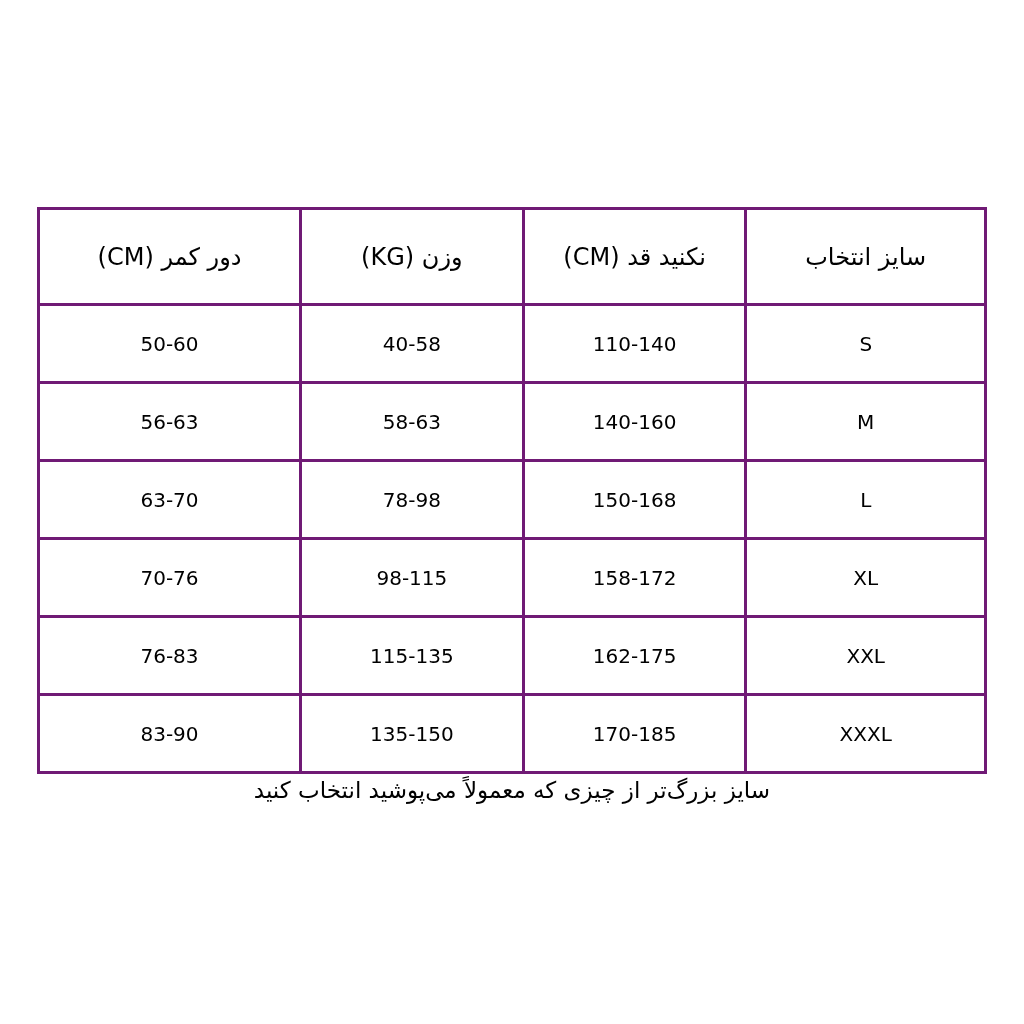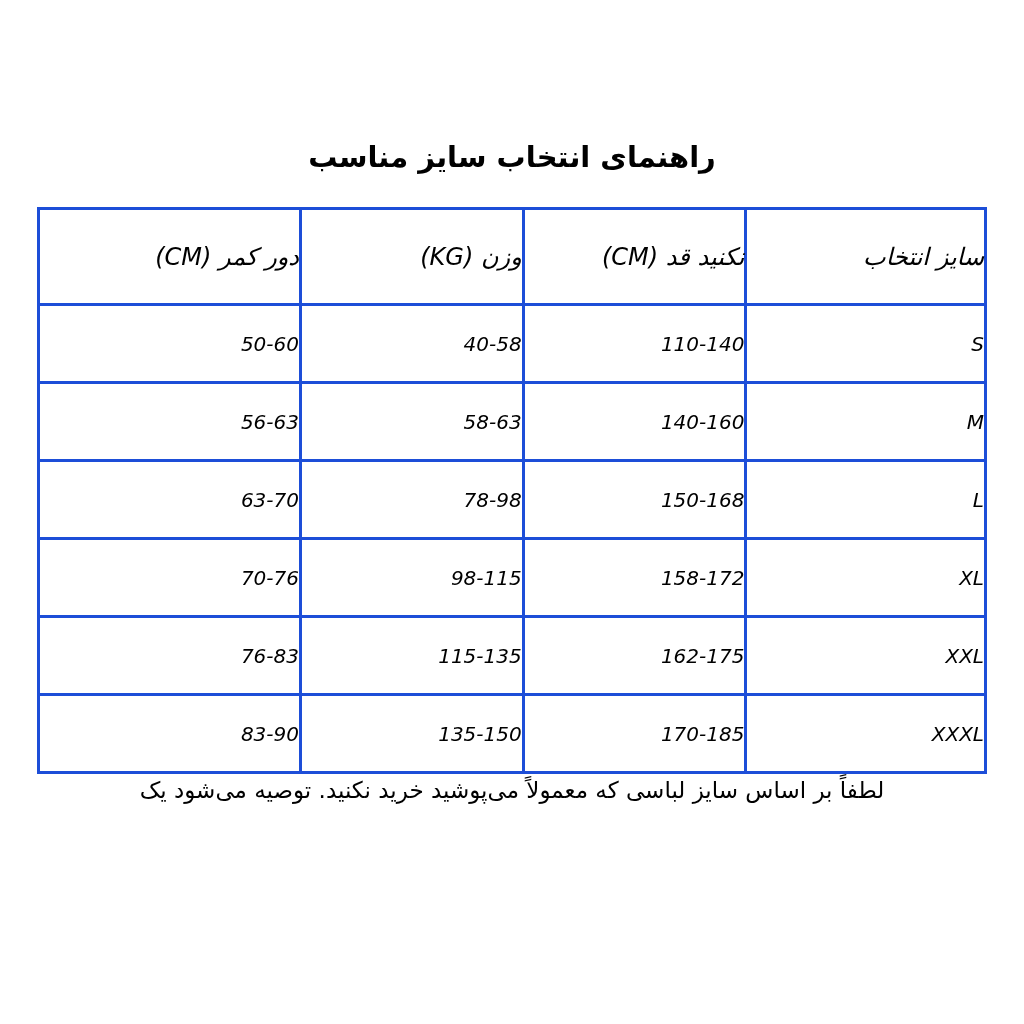--- a/index.html
+++ b/index.html
@@ -38,26 +38,25 @@
     width: 950px;
   }
   table.size-table {
     border-collapse: collapse;
     width: 100%;
     direction: rtl;
     table-layout: fixed;
   }
   table.size-table td,
   table.size-table th {
-    border: 3px solid #1d4ed8;
-    text-align: right;
+    border: 3px solid #701a75;
+    text-align: center;
     vertical-align: middle;
     font-weight: normal;
     padding: 0;
-    font-style: italic;
   }
   table.size-table thead th {
     height: 93px;
     font-size: 24px;
     font-weight: normal;
   }
   table.size-table tbody td {
     height: 75px;
     font-size: 20px;
   }
@@ -75,21 +74,20 @@
     direction: rtl;
     font-size: 23px;
     line-height: 1.75;
   }
 </style>
 </head>
 <body>
 
 <div class="page">
 
-  <div class="title">راهنمای انتخاب سایز مناسب</div>
 
   <div class="table-wrap">
     <table class="size-table">
       <thead>
         <tr>
           <th class="col-size">سایز انتخاب</th>
           <th class="col-height">نکنید قد (CM)</th>
           <th class="col-weight">وزن (KG)</th>
           <th class="col-waist">دور کمر (CM)</th>
         </tr>
@@ -129,16 +127,16 @@
           <td>XXXL</td>
           <td>170-185</td>
           <td>135-150</td>
           <td>83-90</td>
         </tr>
       </tbody>
     </table>
   </div>
 
   <div class="note">
-    <div>لطفاً بر اساس سایز لباسی که معمولاً می‌پوشید خرید نکنید. توصیه می‌شود یک</div>
+    <div>سایز بزرگ‌تر از چیزی که معمولاً می‌پوشید انتخاب کنید</div>
   </div>
 
 </div>
 
 </body></html>

